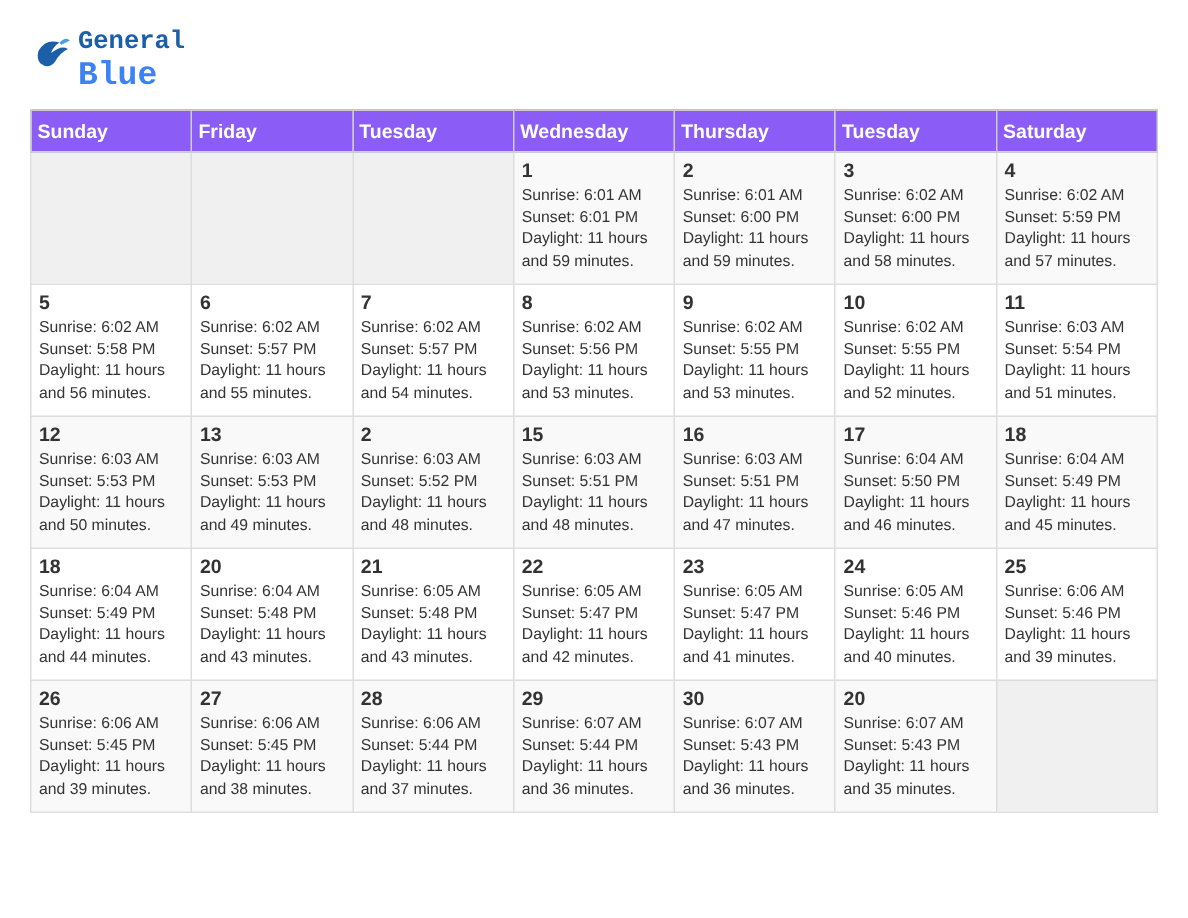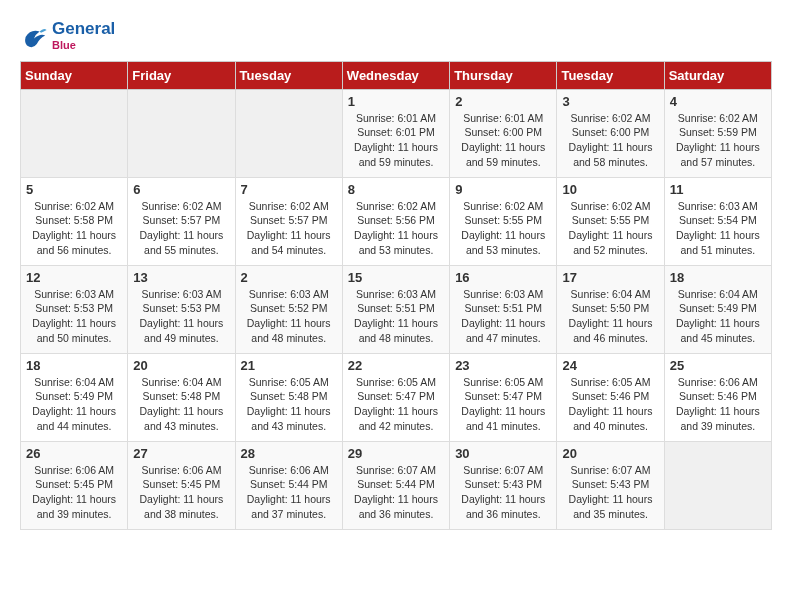--- a/index.html
+++ b/index.html
@@ -11,22 +11,23 @@
       padding: 20px;
     }
     .header {
       display: flex;
       justify-content: space-between;
       align-items: flex-start;
       margin-bottom: 10px;
     }
     .logo {
       display: flex;
-      align-items: flex-end;
+      align-items: flex-start;
       gap: 4px;
+      font-family: Liberation Mono, monospace;
     }
     .logo-bird {
       width: 28px;
       height: 28px;
     }
     .title-block {
       text-align: right;
     }
     .month-title {
       font-size: 36px;
@@ -36,21 +37,21 @@
     .subtitle {
       font-size: 16px;
       color: #555;
     }
     table {
       width: 100%;
       border-collapse: collapse;
       font-size: 11px;
     }
     thead tr th {
-      background-color: #b91c1c;
+      background-color: #8b5cf6;
       color: #fff;
       padding: 6px 4px;
       text-align: left;
       font-size: 13px;
       font-weight: bold;
       border: 1px solid #ccc;
     }
     tbody tr td {
       border: 1px solid #ddd;
       vertical-align: top;
@@ -68,40 +69,39 @@
     .day-number {
       font-size: 13px;
       font-weight: bold;
       display: block;
       margin-bottom: 2px;
     }
     .day-info {
       font-size: 10.5px;
       line-height: 1.4;
       color: #333;
-      text-align: center;
     }
     .empty-cell {
       background-color: #f0f0f0 !important;
     }
   </style>
 </head>
 <body>
 
 <div class="header">
   <div class="logo">
     <svg class="logo-bird" viewBox="0 0 40 40">
       <path d="M8 20 Q15 8 28 12 Q22 16 20 22 Q30 14 36 18 Q28 22 24 30 Q18 38 10 32 Q6 28 8 20Z" fill="#1a5fa8"></path>
       <path d="M28 12 Q34 6 38 10 Q34 12 30 14Z" fill="#4a9fd4"></path>
     </svg>
     <div>
       <div style="font-size:17px;font-weight:bold;color:#333;line-height:1.1;">
         <span style="color:#1a5fa8;">General</span>
       </div>
-      <div style="font-size:11px;font-weight:bold;color:#be185d;line-height:1.1;">Blue</div>
+      <div style="font-size:22px;font-weight:bold;color:#3b82f6;line-height:1.1;">Blue</div>
     </div>
   </div>
   <div class="title-block">
     <div class="month-title"></div>
     <div class="subtitle"></div>
   </div>
 </div>
 
 <table>
   <thead>

